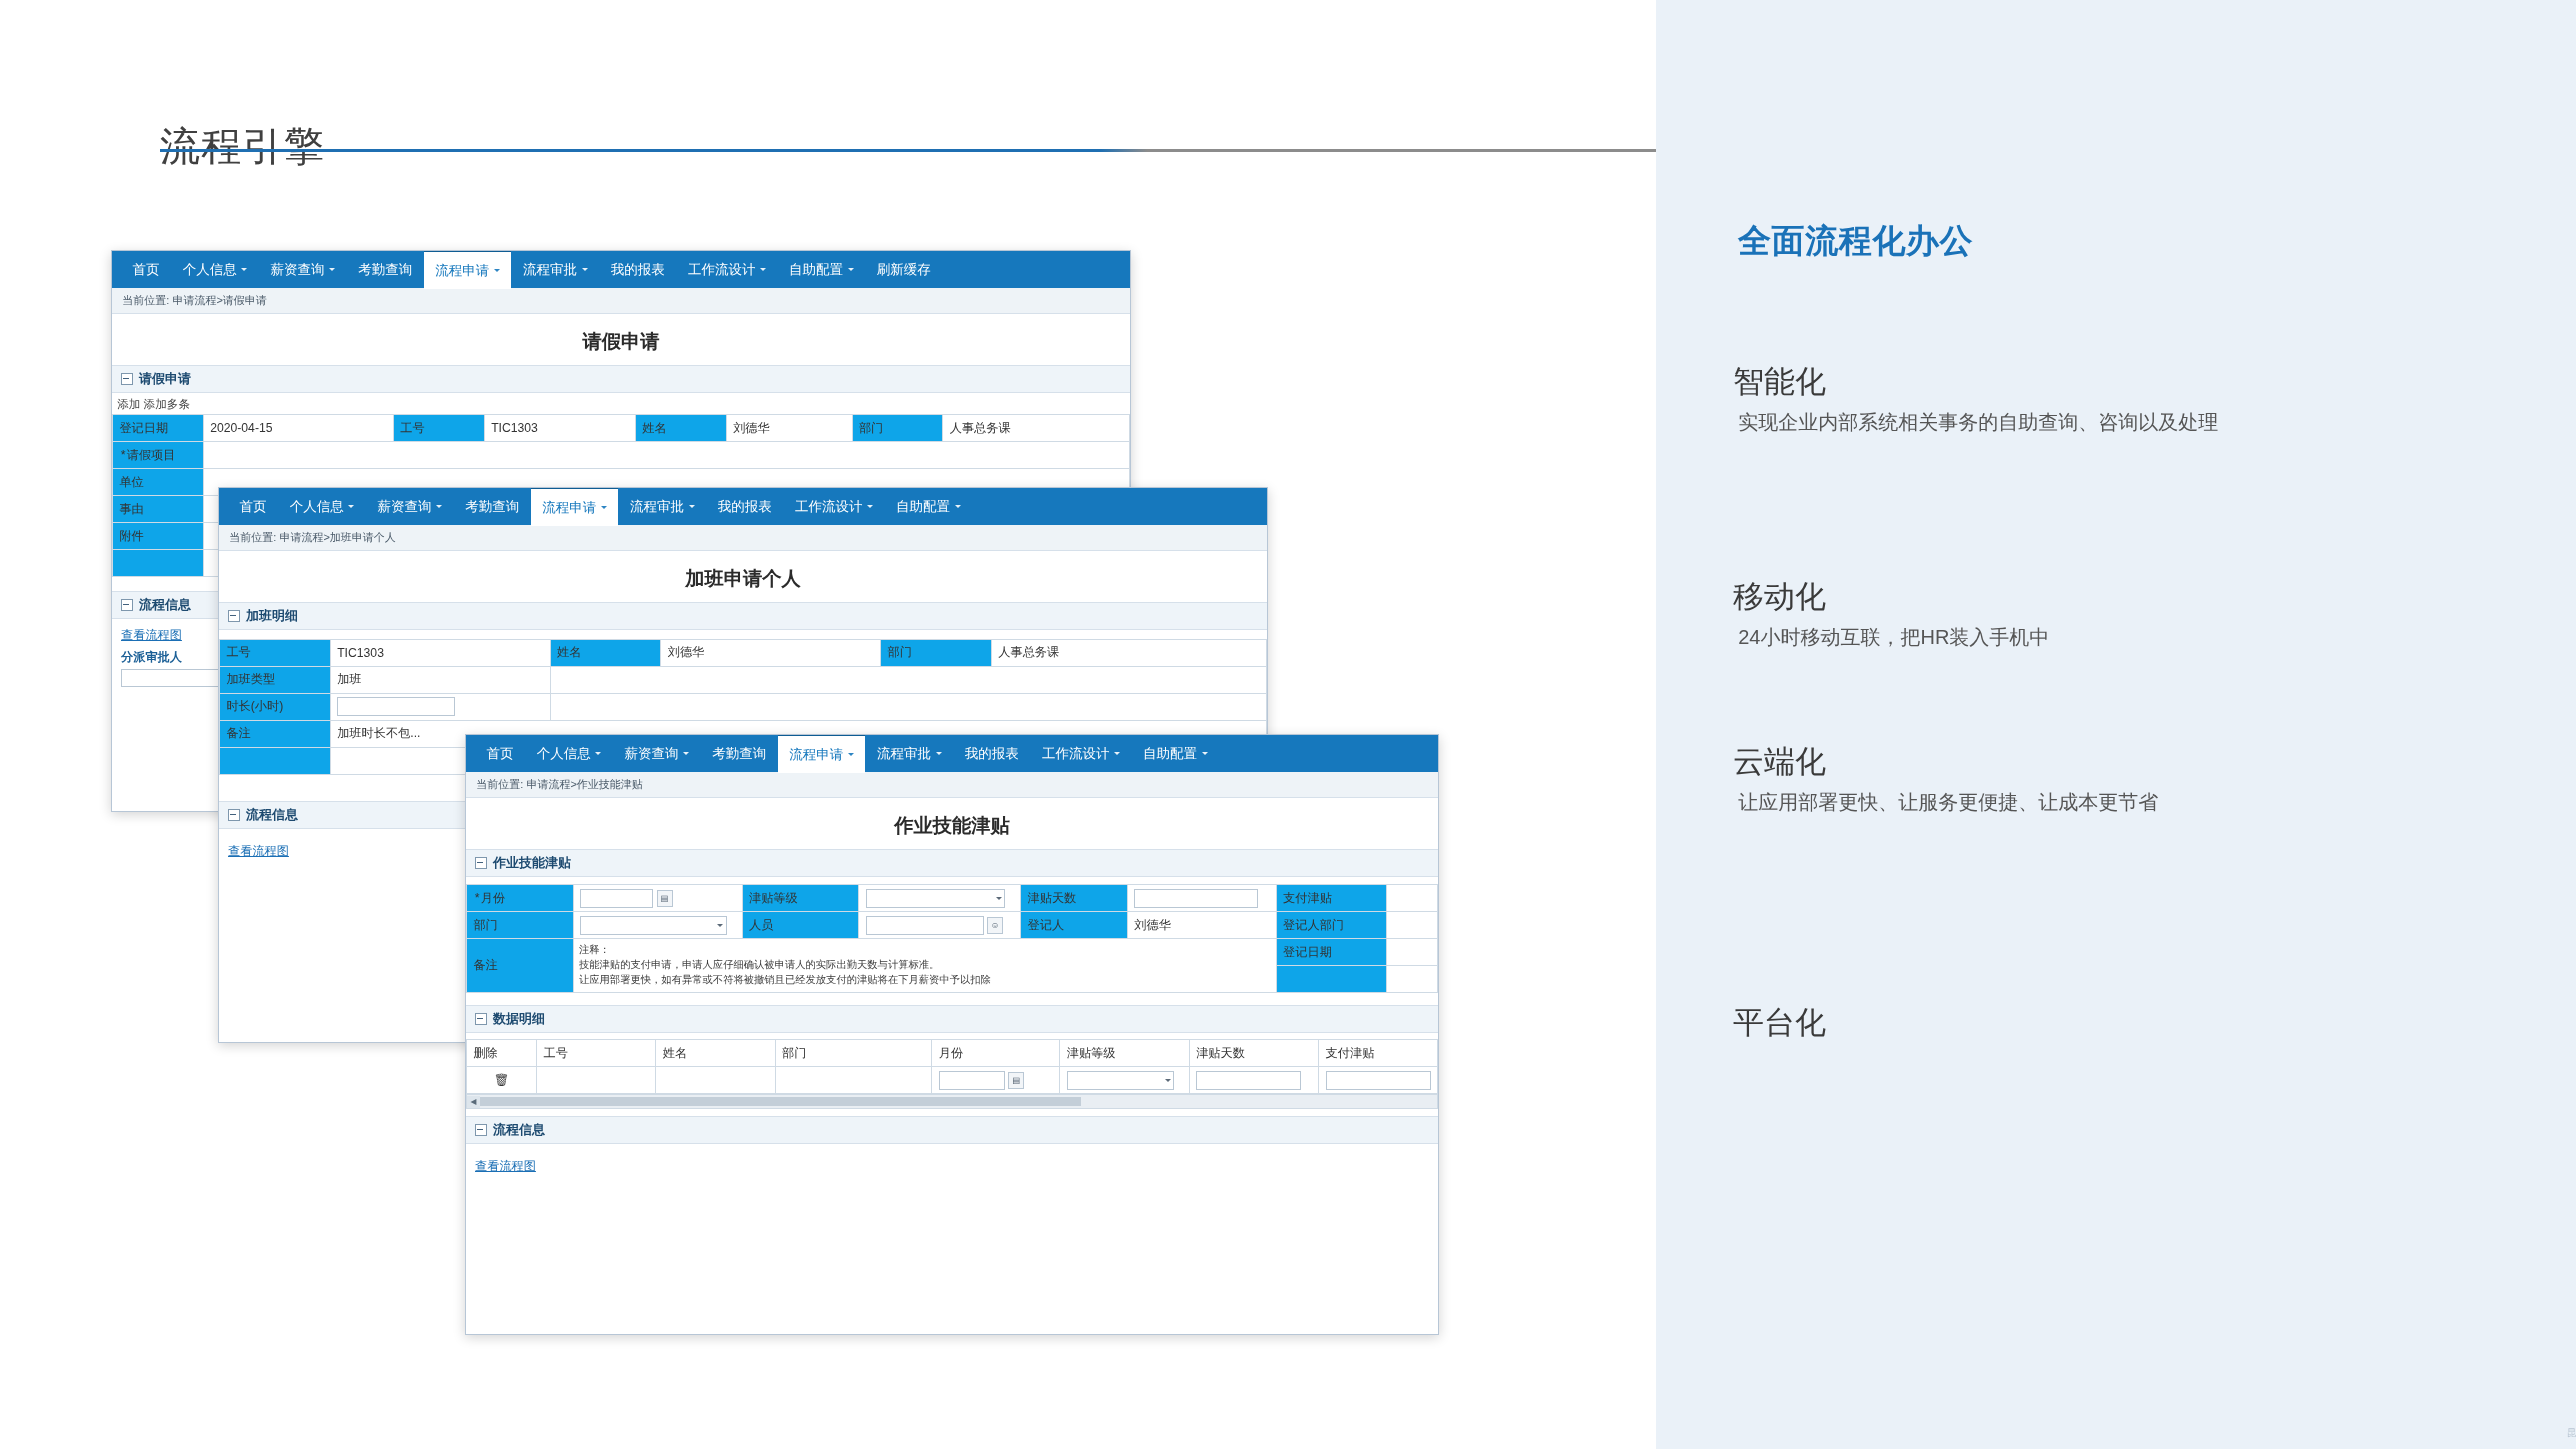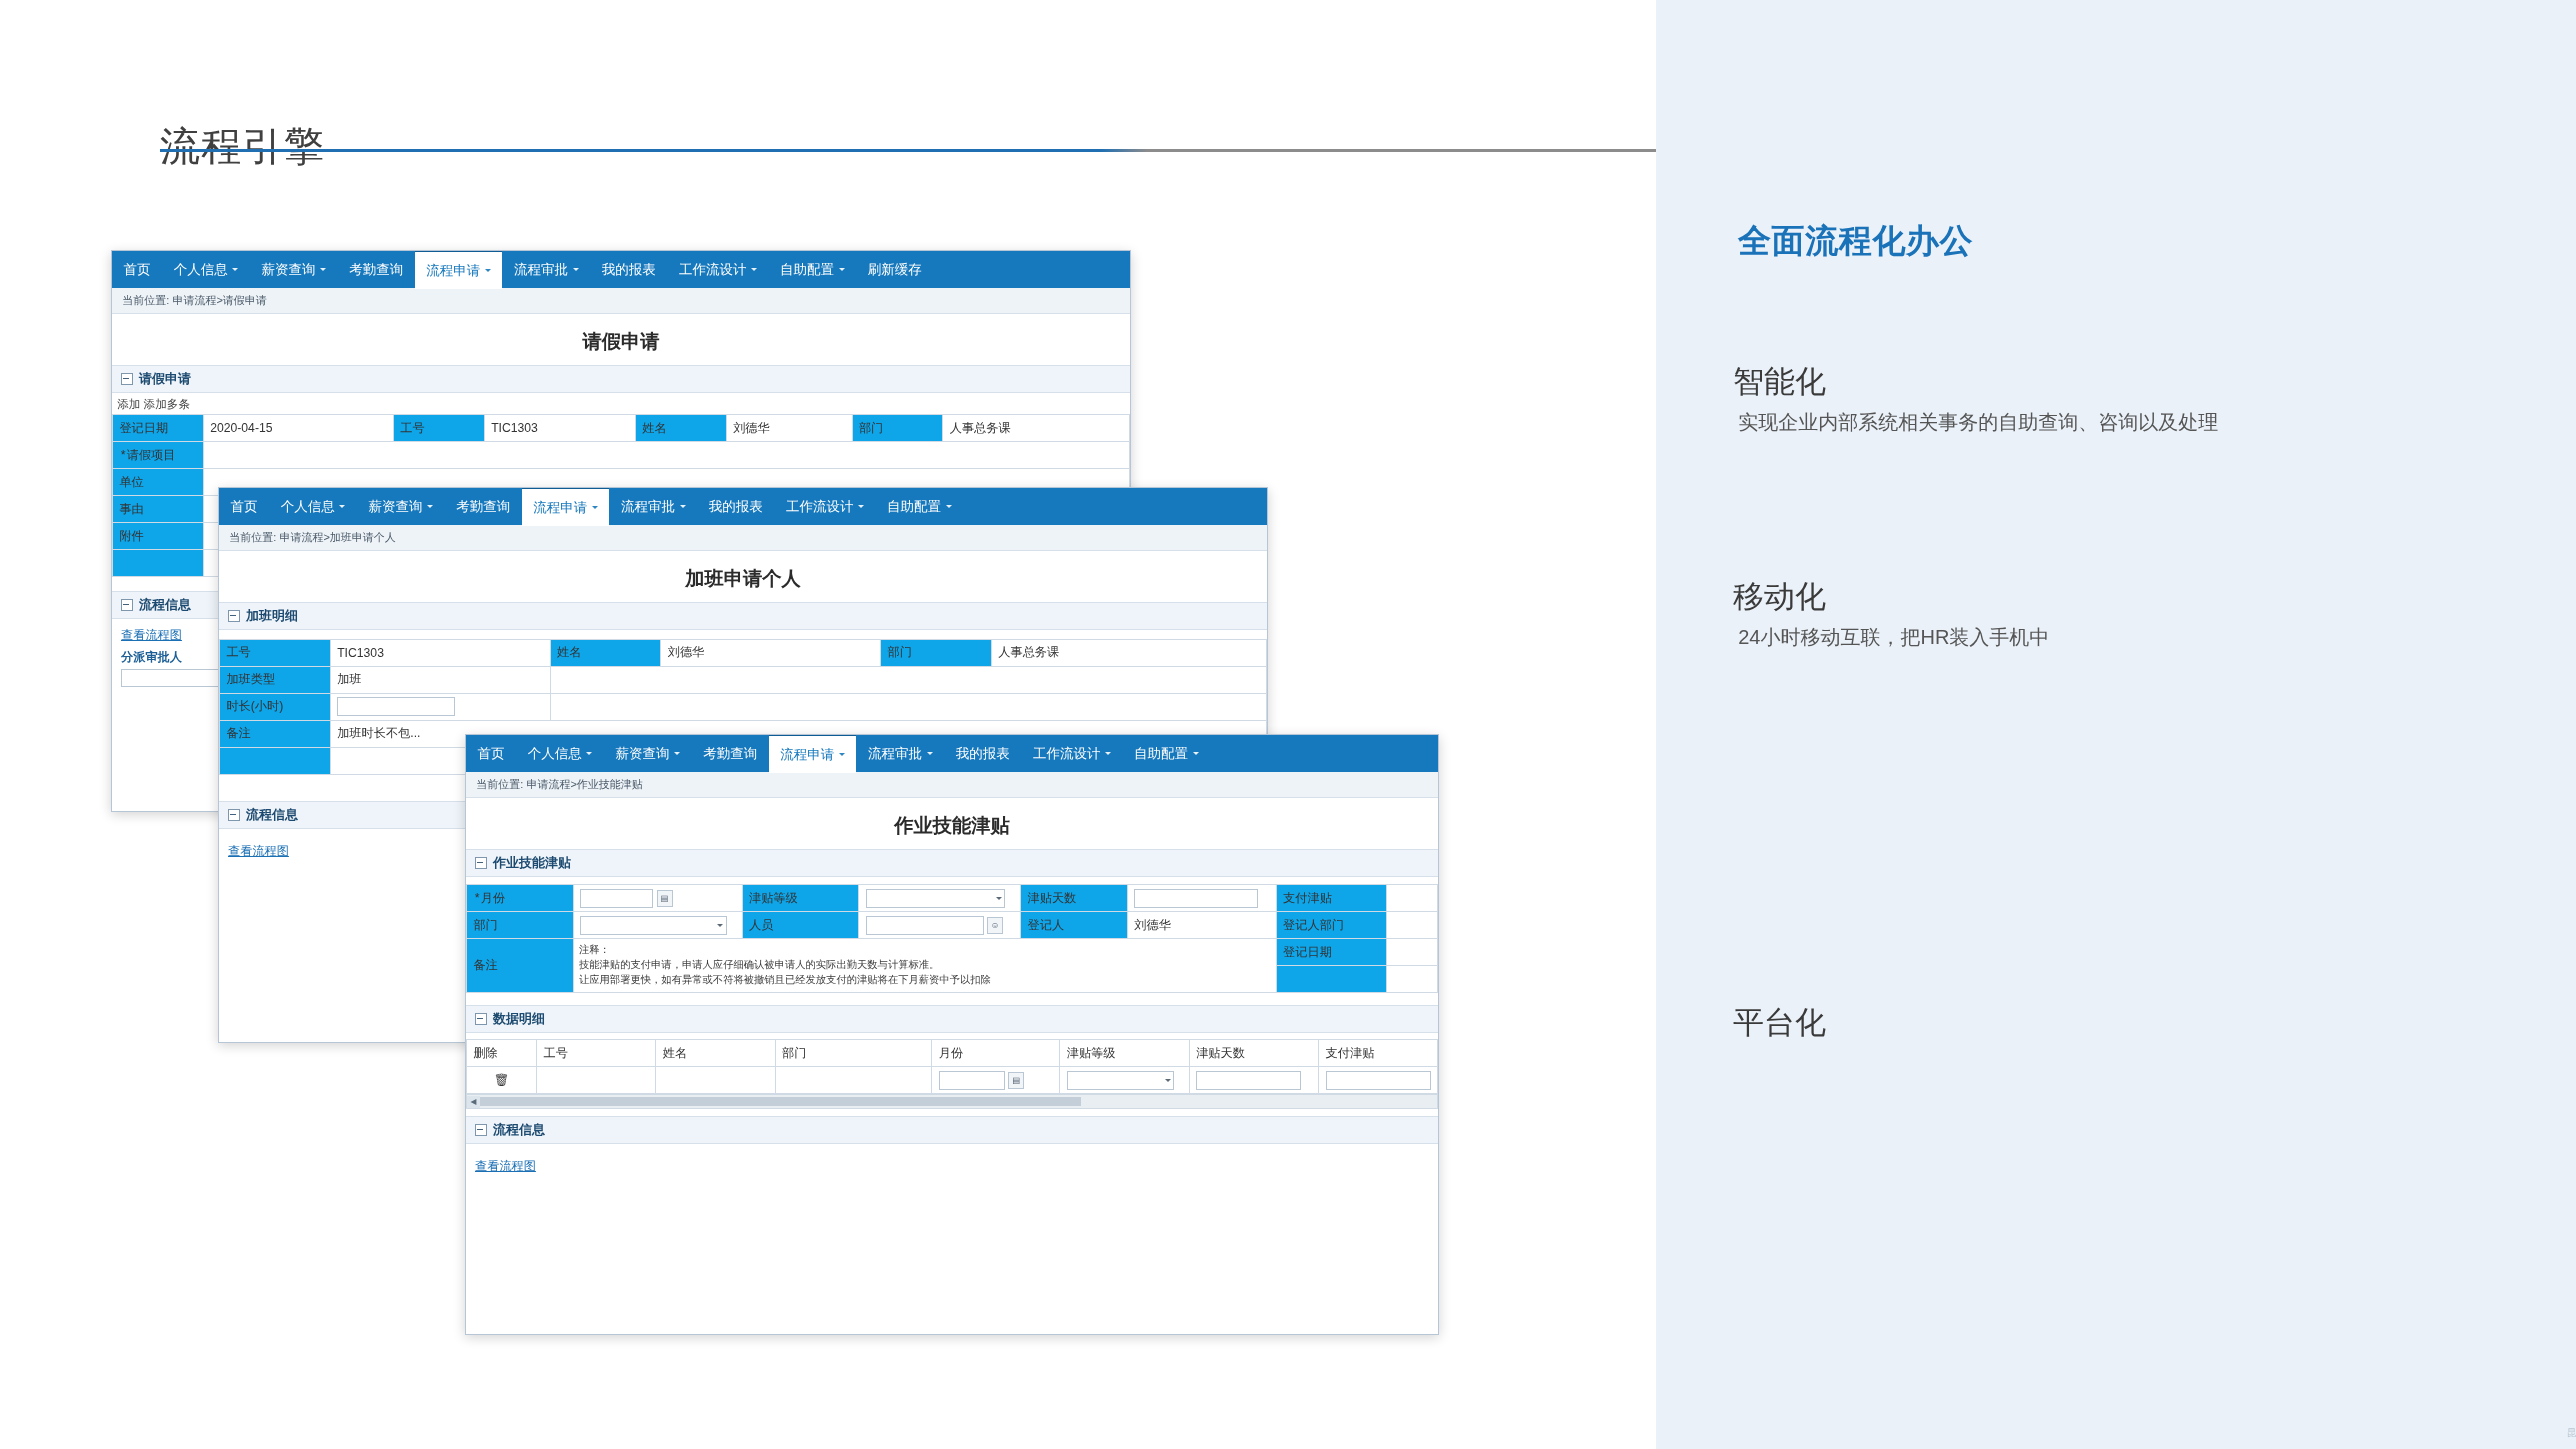--- a/index.html
+++ b/index.html
@@ -90,21 +90,21 @@
     box-shadow: 0 2.6px 11.6px rgba(0,0,0,0.18);
     overflow: hidden;
     font-size: 12.2px;
     color: #333;
   }
   .navbar {
     background: #1678bd;
     display: flex;
     align-items: center;
     height: 37px;
-    padding-left: 0;
+    padding-left: 9px;
   }
   .navbar .nav-item {
     color: #ffffff;
     font-size: 13.5px;
     padding: 0 11.6px;
     height: 37px;
     line-height: 37px;
     white-space: nowrap;
     display: flex;
     align-items: center;
@@ -262,20 +262,24 @@
   <div class="rp-heading">全面流程化办公</div>
 
   <div class="rp-block" id="rp-b0">
     <h3>智能化</h3>
     <p>实现企业内部系统相关事务的自助查询、咨询以及处理</p>
   </div>
   <div class="rp-block" id="rp-b1">
     <h3>移动化</h3>
     <p>24小时移动互联，把HR装入手机中</p>
   </div>
+  <div class="rp-block" id="rp-b2">
+    <h3>云端化</h3>
+    <p>让应用部署更快、让服务更便捷、让成本更节省</p>
+  </div>
   <div class="rp-block" id="rp-b3">
     <h3>平台化</h3>
   </div>
 
   <div class="watermark">昆山卓赛</div>
 </div>
 
 <div class="win" id="win1">
   <div class="navbar">
     <div class="nav-item">

